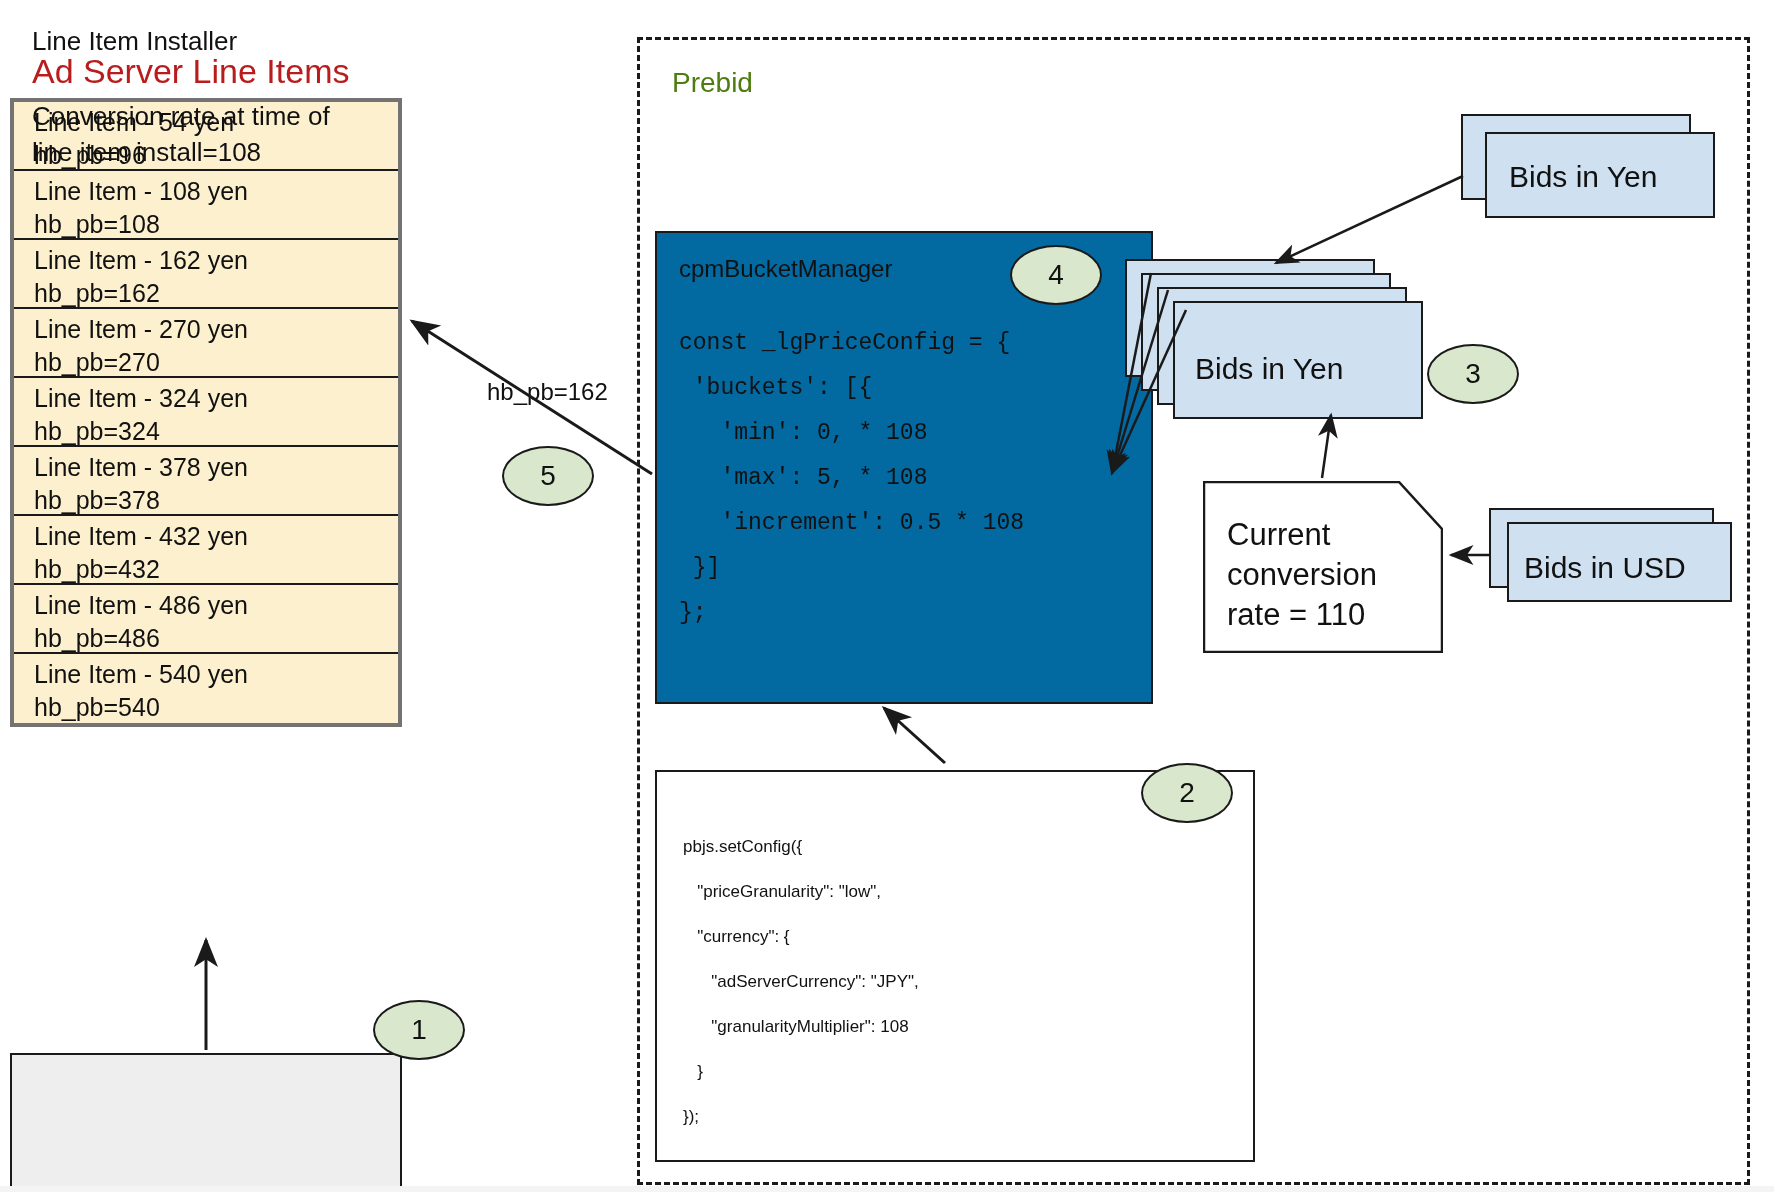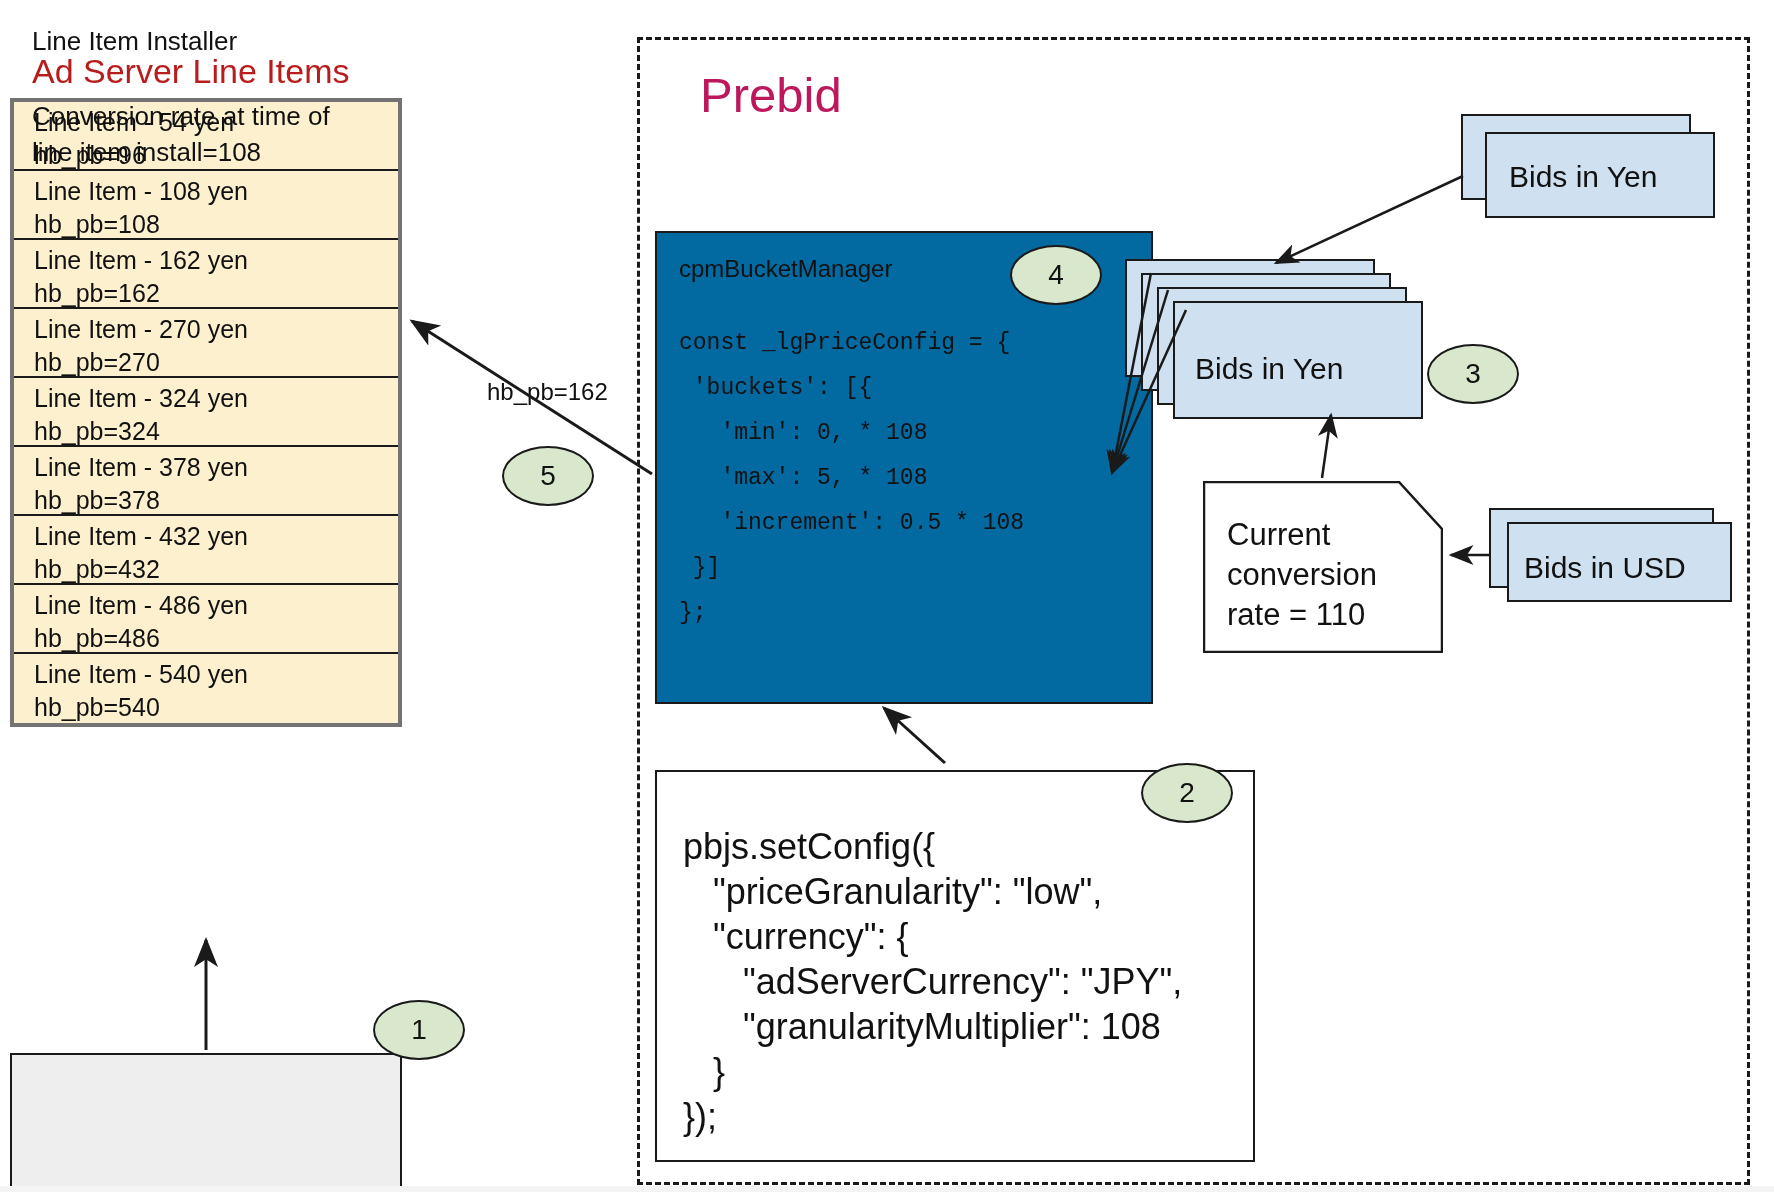--- a/index.html
+++ b/index.html
@@ -16,34 +16,34 @@
   .line-item div{font-size:25px;line-height:33px;color:#111;white-space:nowrap;}
 
   #line-item-installer{position:absolute;left:10px;top:1053px;width:392px;height:180px;
       border:2px solid #1a1a1a;background:#eeeeee;box-sizing:border-box;}
   #installer-title{position:absolute;left:32px;top:26px;font-size:26px;color:#111;white-space:nowrap;}
   #installer-note{position:absolute;left:32px;top:98px;font-size:26px;line-height:36px;color:#111;width:340px;}
 
   
   #prebid-container{position:absolute;left:637px;top:37px;width:1113px;height:1148px;
       border:3px dashed #1a1a1a;box-sizing:border-box;}
-  #prebid-title{position:absolute;left:700px;top:67px;font-size:49px;color:#be185d;white-space:nowrap;}
+  #prebid-title{position:absolute;left:672px;top:67px;font-size:28px;color:#4d7c0f;white-space:nowrap;}
 
   
   #cpm-box{position:absolute;left:655px;top:231px;width:498px;height:473px;
       background:#0369a1;border:2px solid #1a1a1a;box-sizing:border-box;}
   #cpm-title{position:absolute;left:22px;top:22px;font-size:24px;color:#111;
       font-family:"Liberation Sans","DejaVu Sans",sans-serif;white-space:nowrap;}
   #cpm-code{position:absolute;left:22px;top:88px;font-size:23px;line-height:45px;
       font-family:"Liberation Mono","DejaVu Sans Mono",monospace;color:#111;white-space:pre;}
 
   
   #setconfig-box{position:absolute;left:655px;top:770px;width:600px;height:392px;
       background:#ffffff;border:2px solid #1a1a1a;box-sizing:border-box;}
-  #setconfig-code{position:absolute;left:26px;top:52px;font-size:36px;line-height:45px;
+  #setconfig-code{position:absolute;left:26px;top:52px;font-size:17px;line-height:45px;
       color:#111;white-space:pre;}
 
   
   .stack{position:absolute;}
   .stackcard{position:absolute;background:#cfe0f1;border:2px solid #1a1a1a;box-sizing:border-box;}
   #bids-yen-stack{left:1125px;top:259px;width:300px;height:160px;}
   #bids-yen-label{position:absolute;left:1195px;top:352px;font-size:30px;color:#111;white-space:nowrap;}
 
   
   #bids-yen-top{left:1461px;top:114px;width:270px;height:104px;}

